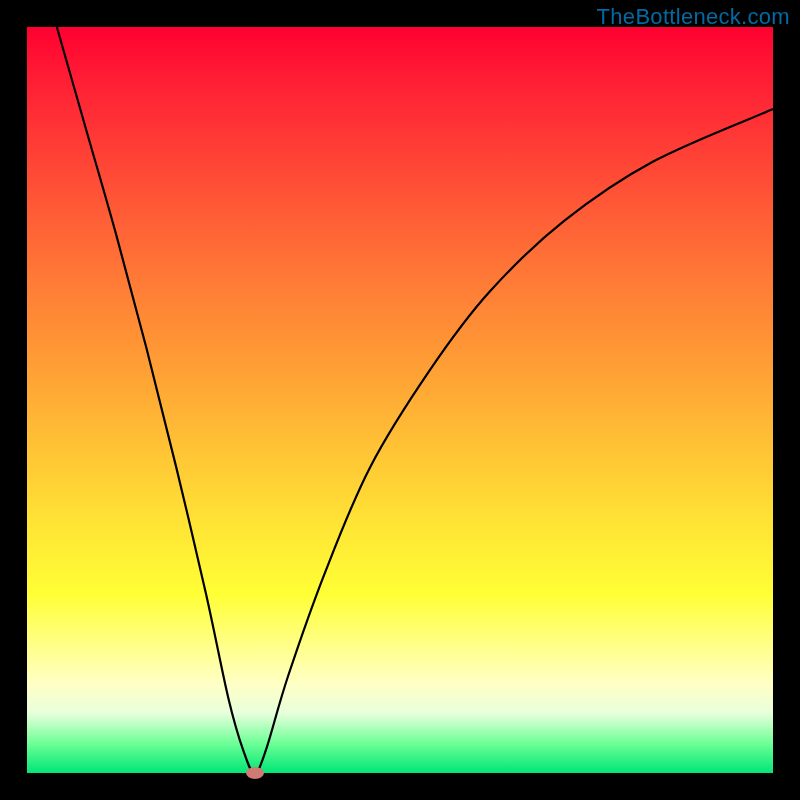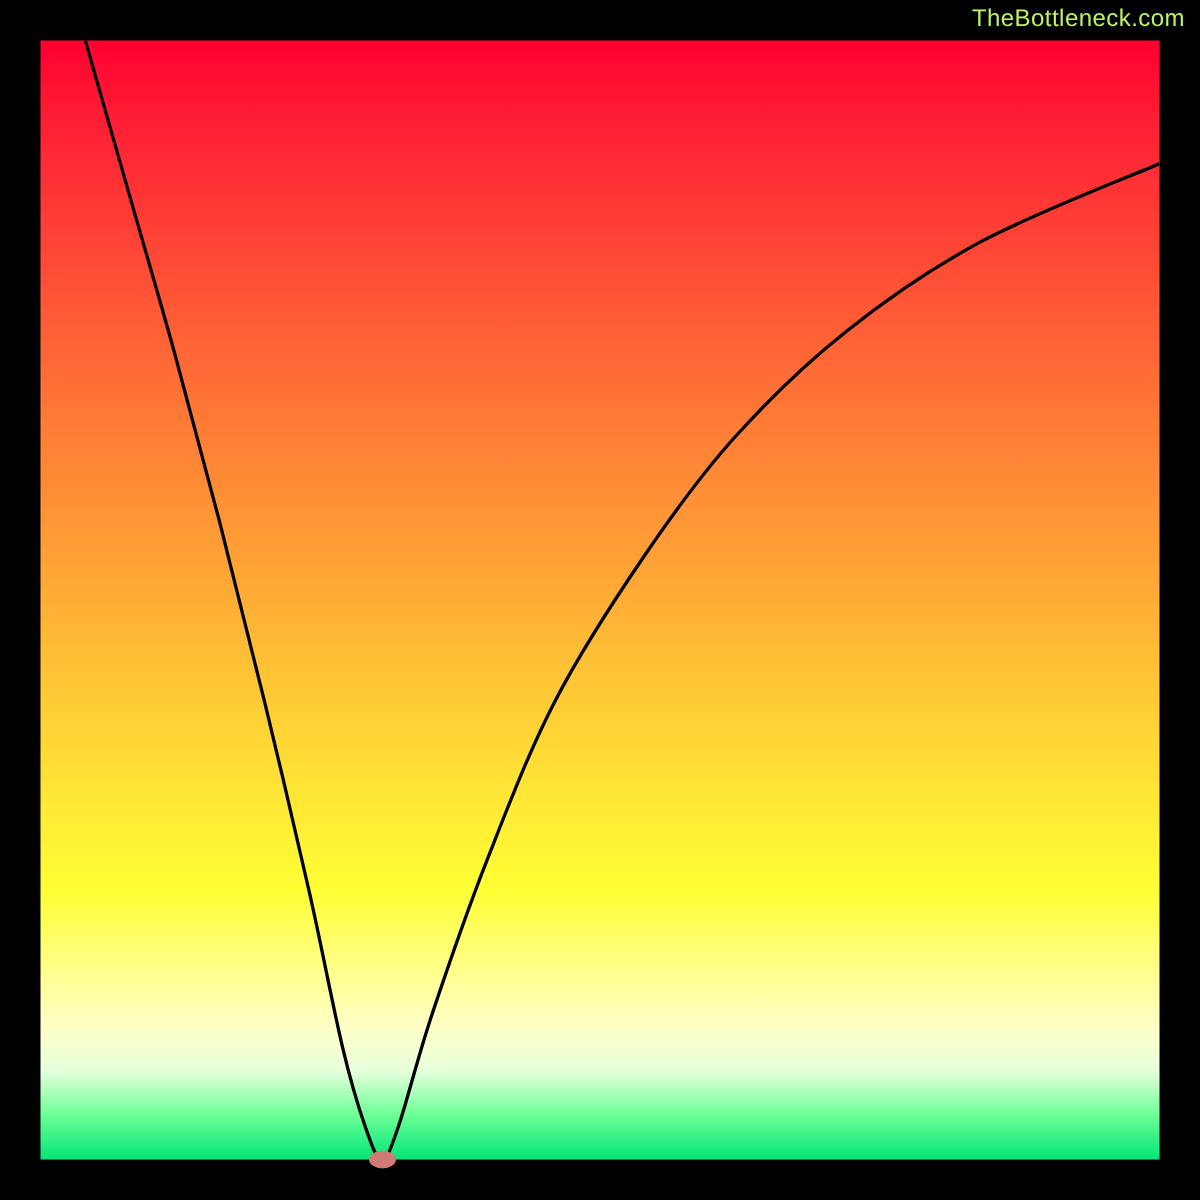--- a/index.html
+++ b/index.html
@@ -37,22 +37,22 @@
       #ffff7e 82%,
       #ffffc5 88%,
       #e8ffdc 92%,
       #6eff97 96%,
       #00e676 100%);
   }
   .watermark {
     position: absolute;
     right: 10px;
     top: 4px;
-    color: #bef264;
-    font-size: 16px;
+    color: #0369a1;
+    font-size: 22px;
     font-weight: 500;
     letter-spacing: 0.3px;
   }
   svg.curve {
     position: absolute;
     left: 0;
     top: 0;
   }
   .marker {
     position: absolute;

